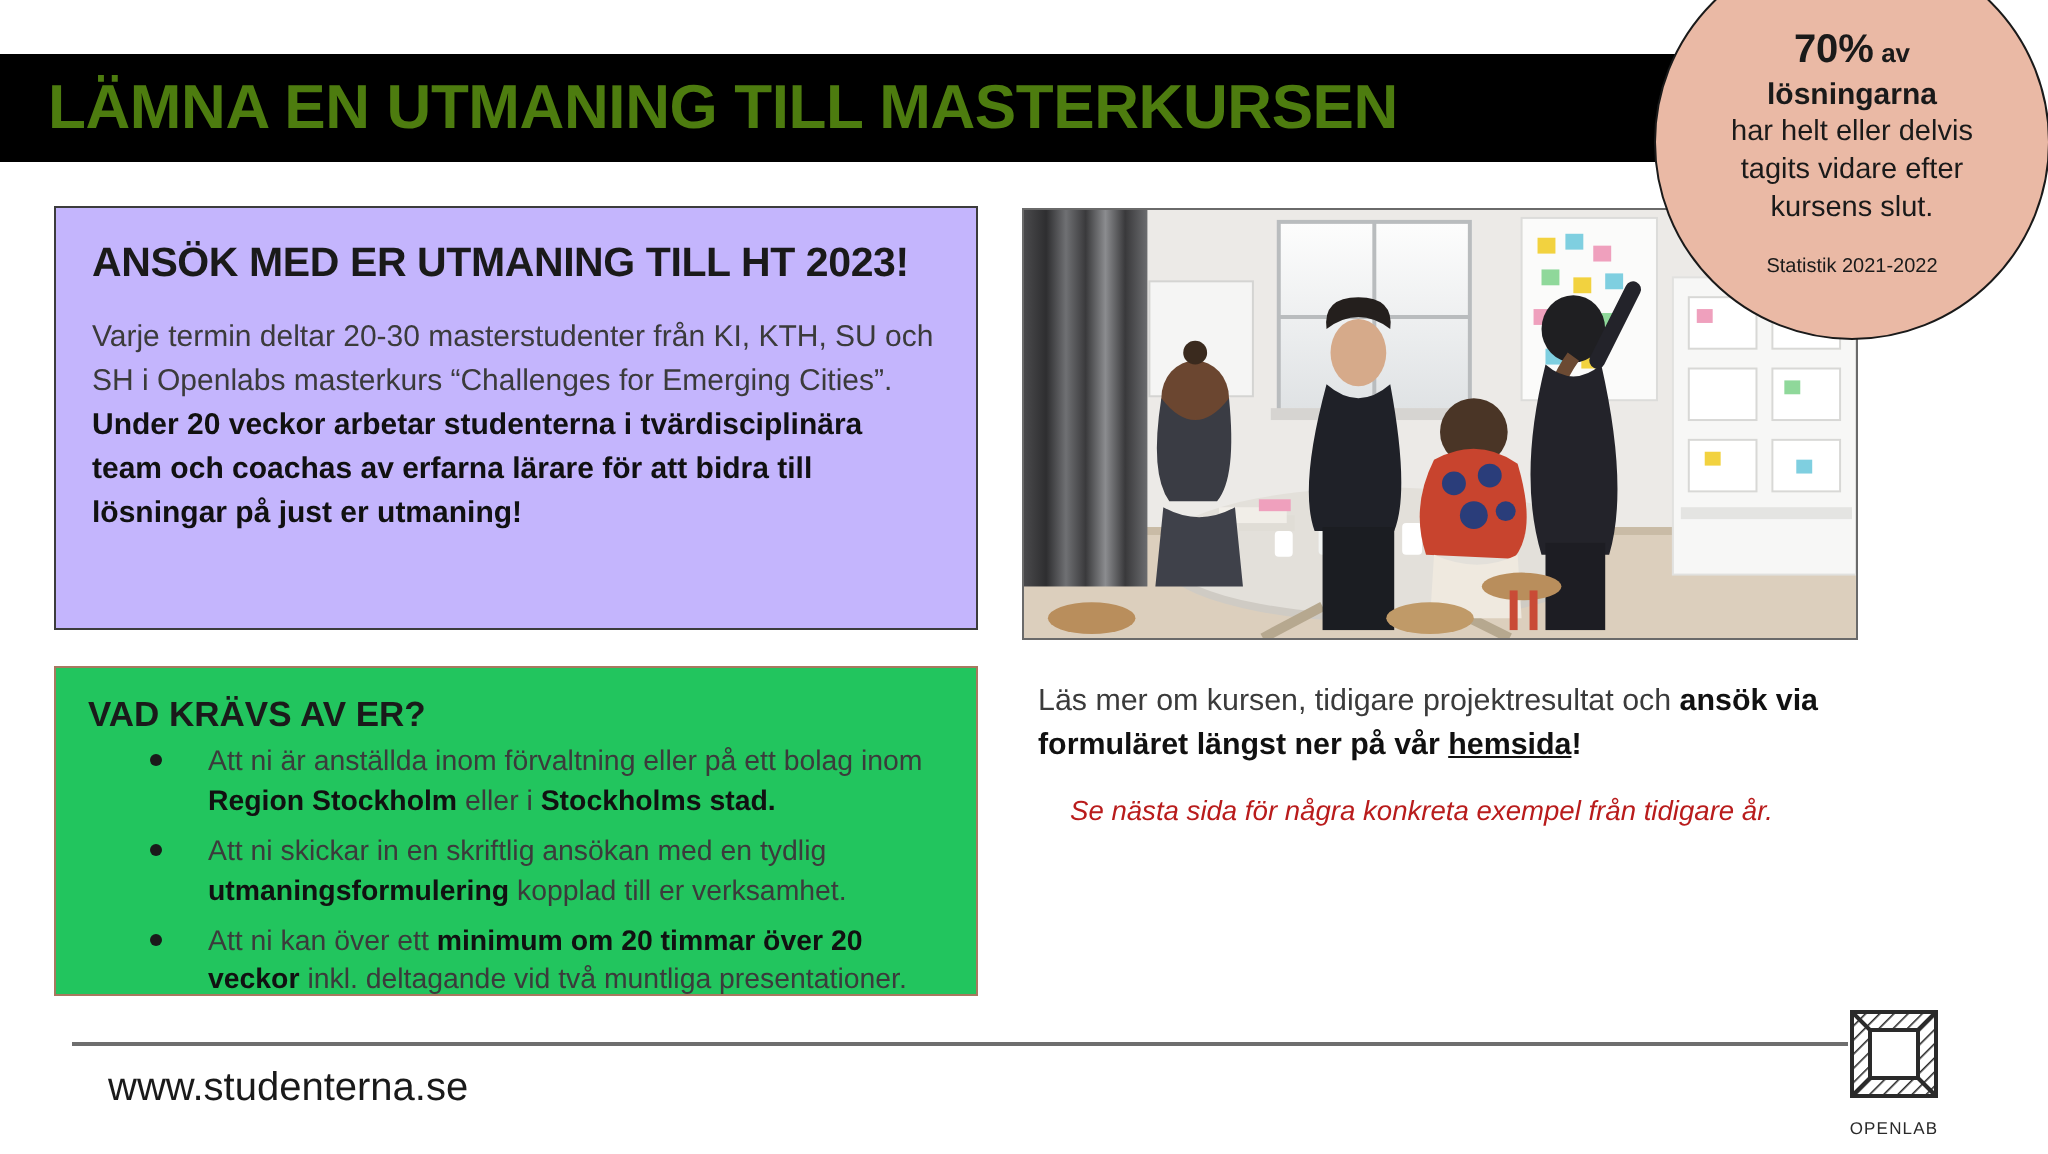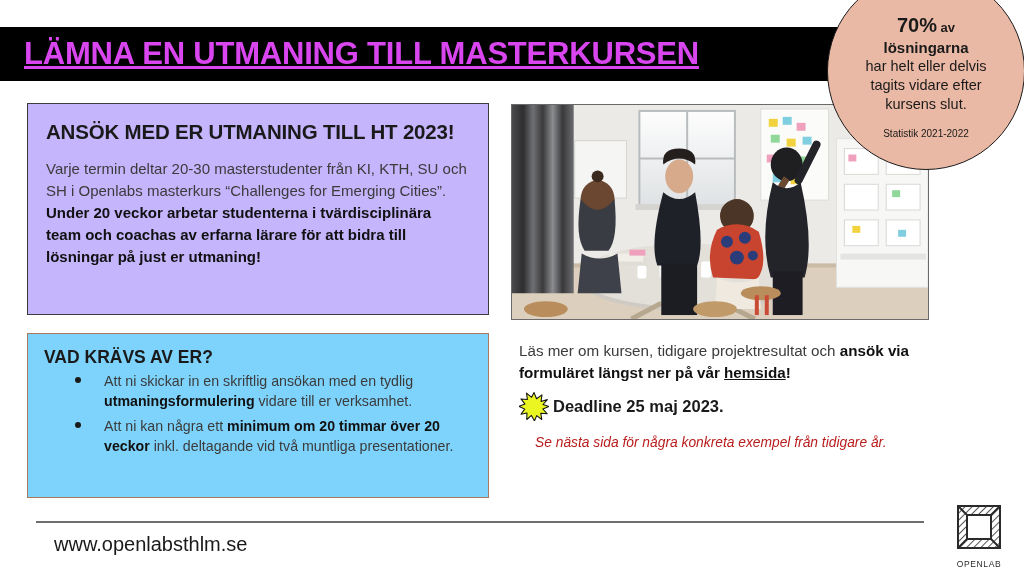--- a/index.html
+++ b/index.html
@@ -14,27 +14,26 @@
   .poster{position:relative;width:1024px;height:577px;overflow:hidden;background:#fff;}
 
   
   .header-bar{
     position:absolute;left:0;top:27px;width:846px;height:54px;
     background:#000000;
     display:flex;align-items:center;
     z-index:2;
   }
   .header-title{
-    color:#d946ef;
+    color:#4d7c0f;
     font-size:31px;
     font-weight:700;
     letter-spacing:-0.2px;
     padding-left:24px;
     white-space:nowrap;
-    text-decoration:underline;
   }
 
   
   .stat-circle{
     position:absolute;
     left:827px;top:-28px;
     width:198px;height:198px;
     border-radius:50%;
     background:#eab9a5;
     border:1.6px solid #1a1a1a;
@@ -68,21 +67,21 @@
     font-size:15.5px;font-weight:700;
   }
   .box-info p{
     margin:0;font-size:15px;line-height:1.47;color:#3b3b3b;font-weight:400;
   }
   .box-info p b{color:#111;font-weight:700;}
 
   
   .box-req{
     position:absolute;left:27px;top:333px;width:462px;height:165px;
-    background:#7dd3fc;
+    background:#22c55e;
     border:1.4px solid #a8785f;
     box-sizing:border-box;
     padding:13px 16px 8px 16px;
   }
   .box-req h2{margin:0 0 4px 0;font-size:17.5px;font-weight:700;}
   .req-list{list-style:none;margin:0;padding:0;}
   .req-list li{
     position:relative;
     padding-left:60px;
     margin-bottom:5px;
@@ -120,21 +119,21 @@
 
   
   .footer-rule{
     position:absolute;left:36px;top:521px;width:888px;height:2px;background:#6e6e6e;
   }
   .footer-url{
     position:absolute;left:54px;top:533px;
     font-size:20px;color:#1a1a1a;font-weight:400;
   }
   .logo{
-    position:absolute;left:948px;top:502px;width:62px;height:68px;
+    position:absolute;left:916px;top:502px;width:62px;height:68px;
   }
   .logo svg{display:block;}
   .logo-word{
     text-align:center;font-size:8.5px;letter-spacing:0.6px;color:#2a2a2a;margin-top:1px;
   }
 </style>
 </head>
 <body>
 
 <div class="poster">
@@ -157,25 +156,29 @@
   <div class="box-info">
     <h2>ANSÖK MED ER UTMANING TILL HT 2023!</h2>
     <p><span>Varje termin deltar 20-30 masterstudenter från KI, KTH, SU och SH i Openlabs masterkurs “Challenges for Emerging Cities”. </span><b>Under 20 veckor arbetar studenterna i tvärdisciplinära team och coachas av erfarna lärare för att bidra till lösningar på just er utmaning!</b></p>
   </div>
 
   <div class="box-req">
     <h2>VAD KRÄVS AV ER?</h2>
     <ul class="req-list">
       <li>
         <span class="bullet"></span>
-        <span>Att ni skickar in en skriftlig ansökan med en tydlig </span><b>utmaningsformulering</b><span> vidare till er verksamhet.</span>
+        <span>Att ni är anställda inom förvaltning eller på ett bolag inom </span><b>Region Stockholm</b><span> eller i </span><b>Stockholms stad.</b>
       </li>
       <li>
         <span class="bullet"></span>
-        <span>Att ni kan några ett </span><b>minimum om 20 timmar över 20 veckor</b><span> inkl. deltagande vid två muntliga presentationer.</span>
+        <span>Att ni skickar in en skriftlig ansökan med en tydlig </span><b>utmaningsformulering</b><span> kopplad till er verksamhet.</span>
+      </li>
+      <li>
+        <span class="bullet"></span>
+        <span>Att ni kan över ett </span><b>minimum om 20 timmar över 20 veckor</b><span> inkl. deltagande vid två muntliga presentationer.</span>
       </li>
     </ul>
   </div>
 
   <div class="photo">
     <svg viewBox="0 0 418 216" preserveAspectRatio="none">
       <defs>
         <linearGradient id="curtain" x1="0" y1="0" x2="1" y2="0">
           <stop offset="0%" stop-color="#4a4a4c"></stop>
           <stop offset="18%" stop-color="#2e2e30"></stop>
@@ -277,31 +280,25 @@
       <ellipse cx="250" cy="190" rx="20" ry="7" fill="#b98e5c"></ellipse>
       <rect x="244" y="192" width="4" height="20" fill="#c94b36"></rect>
       <rect x="254" y="192" width="4" height="20" fill="#c94b36"></rect>
       <ellipse cx="204" cy="206" rx="22" ry="8" fill="#c09a68"></ellipse>
       <ellipse cx="34" cy="206" rx="22" ry="8" fill="#b98e5c"></ellipse>
     </svg>
   </div>
 
   <div class="apply">
     <p class="lead"><span>Läs mer om kursen, tidigare projektresultat och </span><b>ansök via formuläret längst ner på vår </b><a class="link" href="#">hemsida</a><b>!</b></p>
-    <div class="deadline-row">
-      <svg class="starburst" viewBox="0 0 40 40">
-        <polygon points="20,2 23.4,10.4 30.6,5.2 29.4,14 37.8,11.4 32,18 40,20.6 31.8,24 37.6,30.4 29,29.6 30.4,38 23.6,32.8 20.6,40 16.6,32.6 10.4,38 10.6,29.4 2.6,31 7.6,24.2 0,20.4 8,17.4 2.6,10.6 11.2,11.2 10,2.8 16.8,8.4" fill="#eaf522" stroke="#111111" stroke-width="1.4" stroke-linejoin="round"></polygon>
-      </svg>
-      <span class="deadline-text">Deadline 25 maj 2023.</span>
-    </div>
     <p class="note">Se nästa sida för några konkreta exempel från tidigare år.</p>
   </div>
 
   <div class="footer-rule"></div>
-  <div class="footer-url">www.openlabsthlm.se</div>
+  <div class="footer-url">www.studenterna.se</div>
 
   <div class="logo">
     <svg width="62" height="56" viewBox="0 0 62 56">
       <defs>
         <pattern id="hatch" width="5" height="5" patternTransform="rotate(45)" patternUnits="userSpaceOnUse">
           <line x1="0" y1="0" x2="0" y2="5" stroke="#2a2a2a" stroke-width="1.6"></line>
         </pattern>
       </defs>
       <g transform="translate(10,4)">
         <path d="M0 0 L42 0 L42 42 L0 42 Z" fill="url(#hatch)" stroke="#2a2a2a" stroke-width="2"></path>

